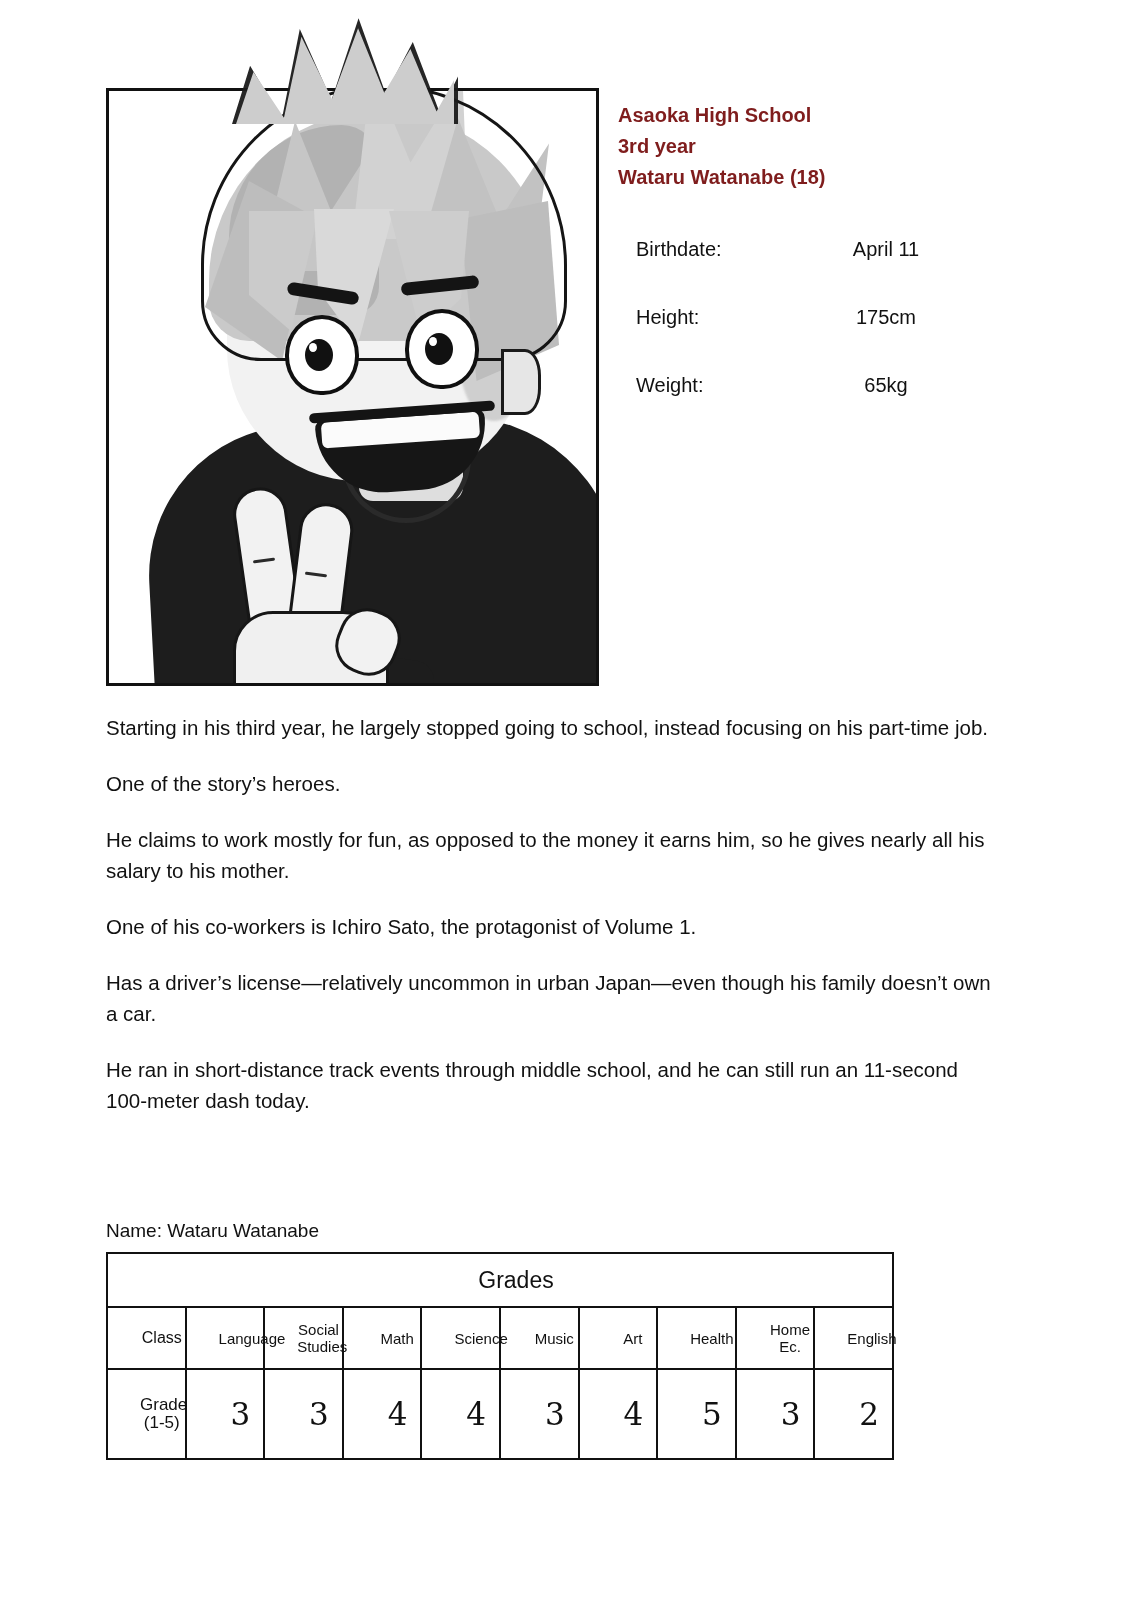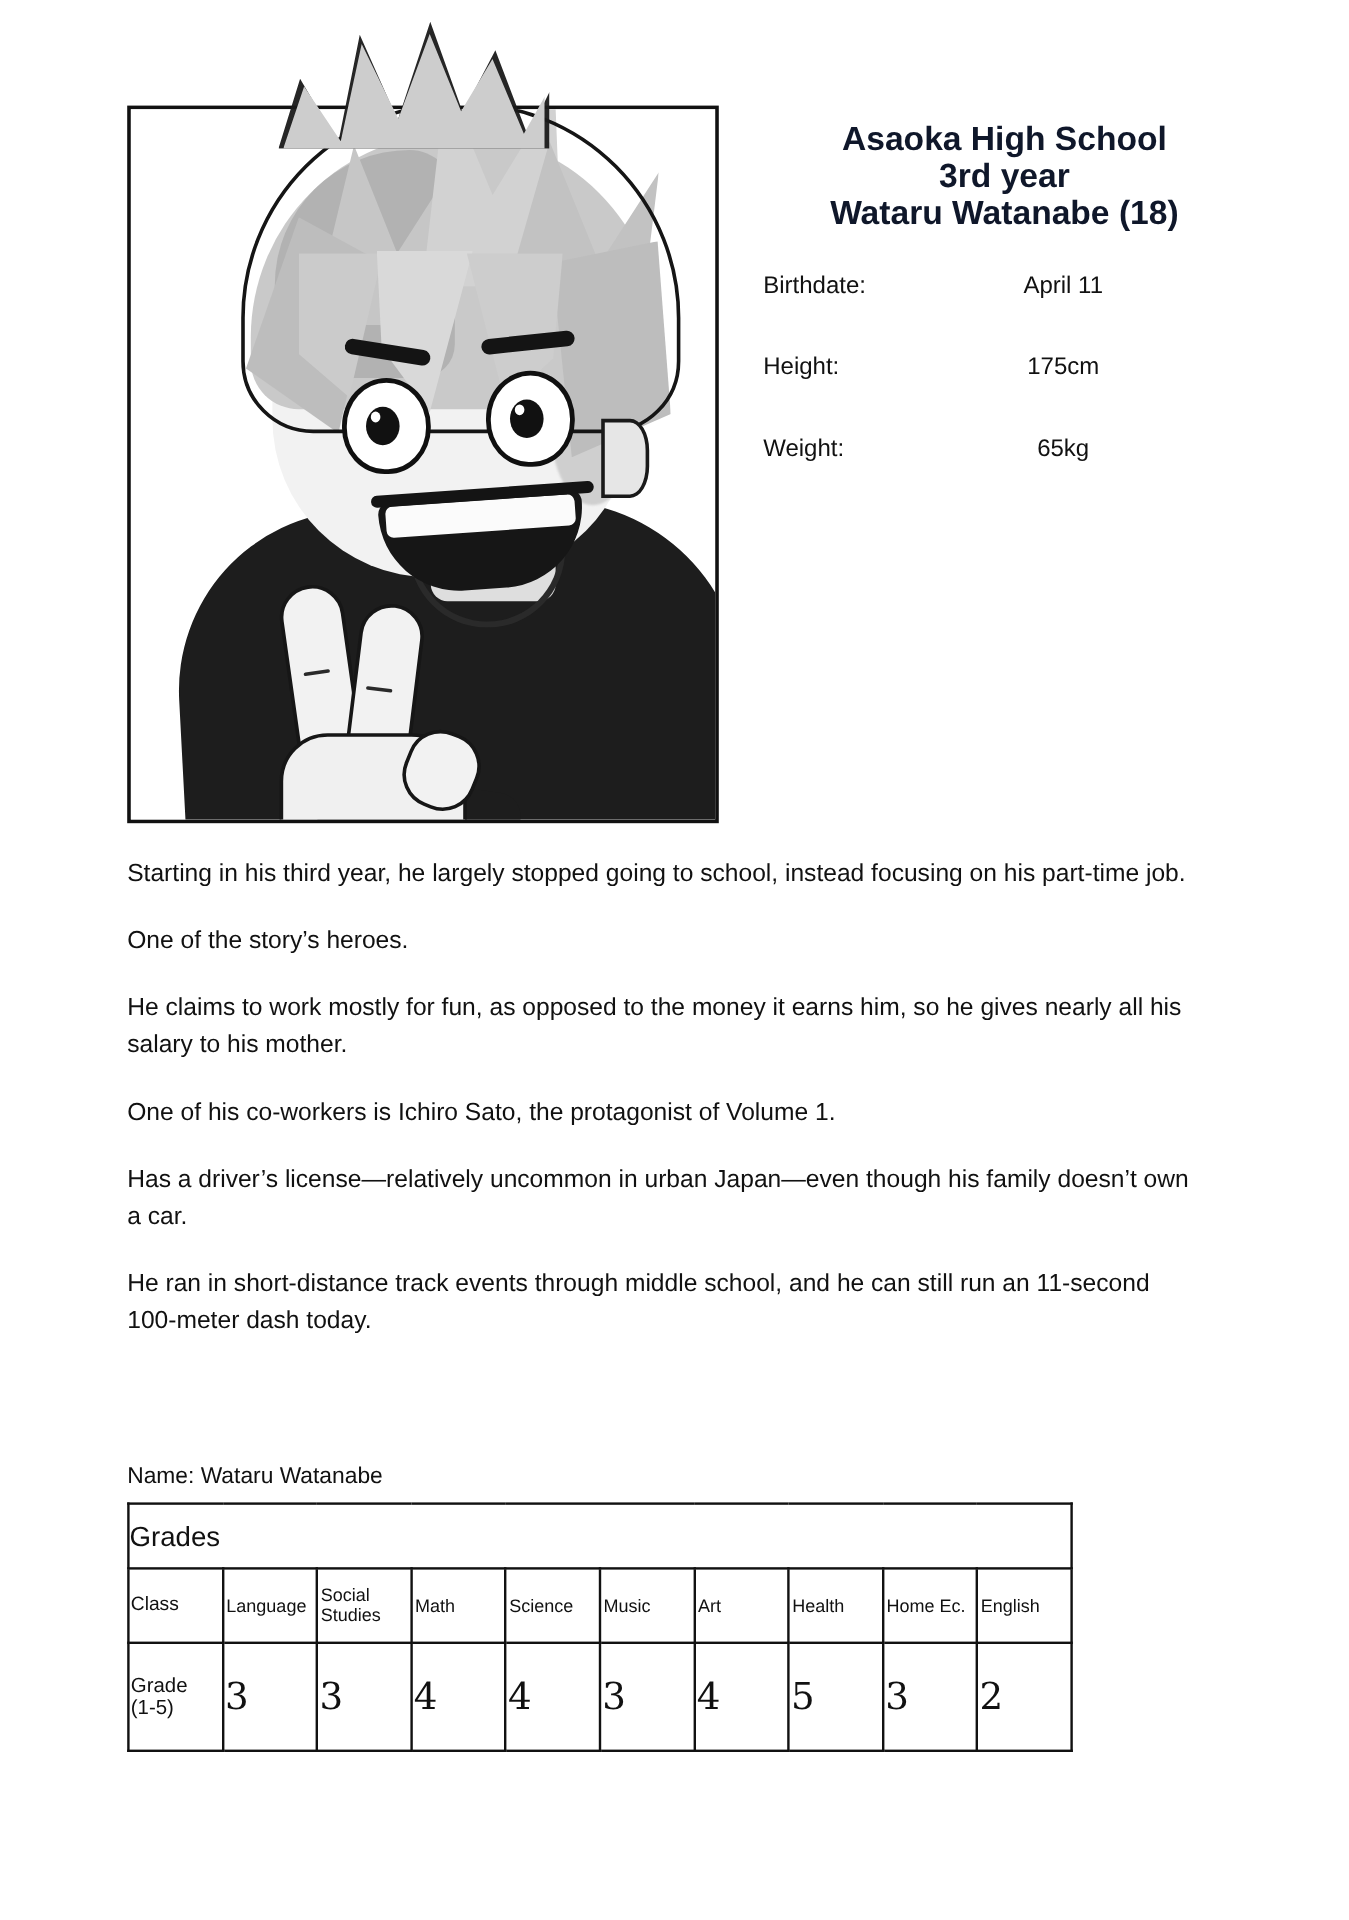--- a/index.html
+++ b/index.html
@@ -315,29 +315,28 @@
   }
 
   
   .info-block {
     position: absolute;
     left: 636px;
     top: 100px;
     width: 420px;
   }
   .info-title {
-    text-align: center;
     font-weight: bold;
-    font-size: 28px;
+    font-size: 20px;
     line-height: 31px;
-    color: #0f172a;
+    color: #7f1d1d;
     margin-left: -18px;
   }
   .stats {
-    margin-top: 32px;
+    margin-top: 43px;
   }
   .stat-row {
     display: flex;
     align-items: baseline;
     font-size: 20px;
     line-height: 26px;
     margin-bottom: 42px;
   }
   .stat-label {
     width: 160px;
@@ -373,23 +372,24 @@
     line-height: 26px;
     margin-bottom: 8px;
   }
   table.grades {
     border-collapse: collapse;
     width: 788px;
     table-layout: fixed;
   }
   table.grades td, table.grades th {
     border: 2px solid #111111;
-    text-align: left;
+    text-align: center;
     vertical-align: middle;
     font-weight: normal;
+    padding-left: 32px;
   }
   .grades-title {
     font-size: 23px;
     font-weight: bold;
     height: 44px;
     padding: 4px 0;
   }
   .hdr-class {
     font-size: 16px;
     font-weight: bold;

